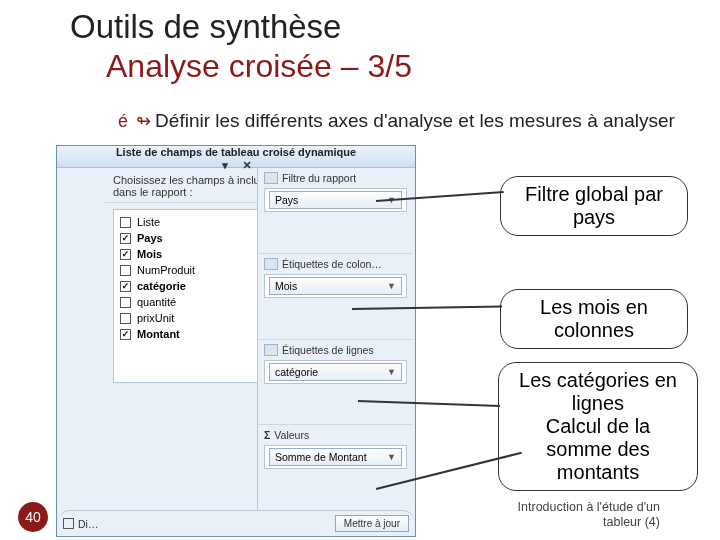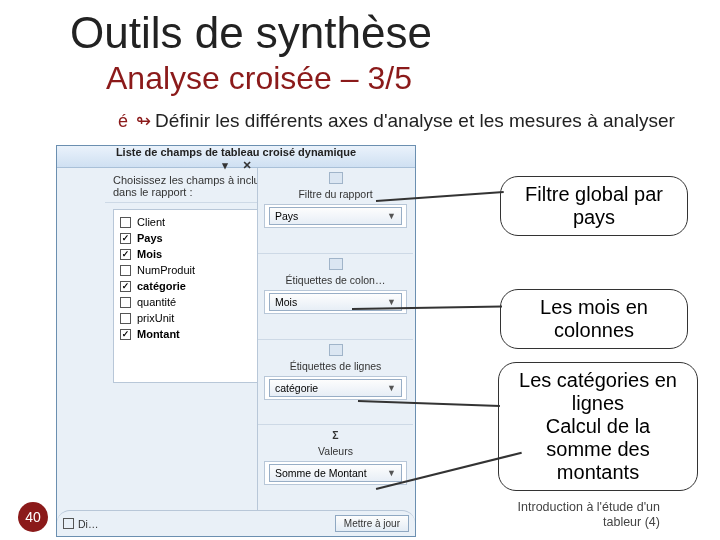--- a/index.html
+++ b/index.html
@@ -1,20 +1,20 @@
 <!DOCTYPE html>
 <html><head>
 <meta charset="utf-8">
 <style>
   * { box-sizing: border-box; margin: 0; padding: 0; }
   html, body { width: 720px; height: 540px; font-family: Arial, sans-serif; background: #fff; overflow: hidden; }
   .slide { position: relative; width: 720px; height: 540px; }
 
   .title-block { position: absolute; left: 70px; top: 8px; }
-  .title-line1 { font-size: 44px; color: #222; }
+  .title-line1 { font-size: 33px; color: #222; }
   .title-line2 { font-size: 32px; color: #8b1a1a; margin-left: 36px; margin-top: 2px; }
 
   .bullet-row { position: absolute; left: 118px; top: 110px; font-size: 19px; color: #222; display:flex; align-items:center; gap:8px;}
   .bullet-mark { color:#8b1a1a; font-size:18px; }
 
   
   .pivot-panel {
     position: absolute; left: 56px; top: 145px; width: 360px; height: 392px;
     border: 1px solid #6b8fb0; background: #e9f0f7; font-family: "Segoe UI", Tahoma, sans-serif;
   }
@@ -47,21 +47,21 @@
   .chk.on::after{ content:"✓"; }
   .field-item.bold { font-weight:bold; }
 
   .zones {
     position:absolute; left:200px; top:22px; bottom:26px; width:156px;
     border-left:1px solid #b8c7d8; background:#e9f0f7;
     display:flex; flex-direction:column;
   }
   .zone { flex:1; border-bottom:1px solid #cdd9e6; padding:4px 6px; }
   .zone:last-child{ border-bottom:none; }
-  .zone-title { display:flex; align-items:center; gap:4px; font-size:10.5px; color:#333; margin-bottom:4px;flex-direction:column; }
+  .zone-title { display:flex; align-items:center; gap:4px; font-size:10.5px; color:#333; margin-bottom:4px; }
   .zone-title .z-icon{ width:14px; height:12px; background:#dbe6f2; border:1px solid #a0b4c9; display:inline-block; }
   .zone-box { background:#fff; border:1px solid #b8c7d8; height:24px; display:flex; align-items:center; padding:0 4px; }
   .chip {
     background:linear-gradient(#fdfdfd,#e7eef6); border:1px solid #98aec6;
     font-size:10.5px; padding:2px 5px; display:flex; align-items:center; gap:6px;
     width:100%; justify-content:space-between;
   }
   .chip .drop{ font-size:9px; color:#555; }
 
   
@@ -129,21 +129,21 @@
 
     <div class="left-col">
       <div class="instruction-row">
         <span>Choisissez les champs à inclure dans le rapport :</span>
         <span class="layout-btn">▦▾</span>
       </div>
 
       <div class="fields-list">
         <div class="field-item">
             <span class="chk"></span>
-            <span>Client</span>
+            <span>Liste</span>
           </div>
         <div class="field-item bold">
             <span class="chk on"></span>
             <span>Pays</span>
           </div>
         <div class="field-item bold">
             <span class="chk on"></span>
             <span>Mois</span>
           </div>
         <div class="field-item">

